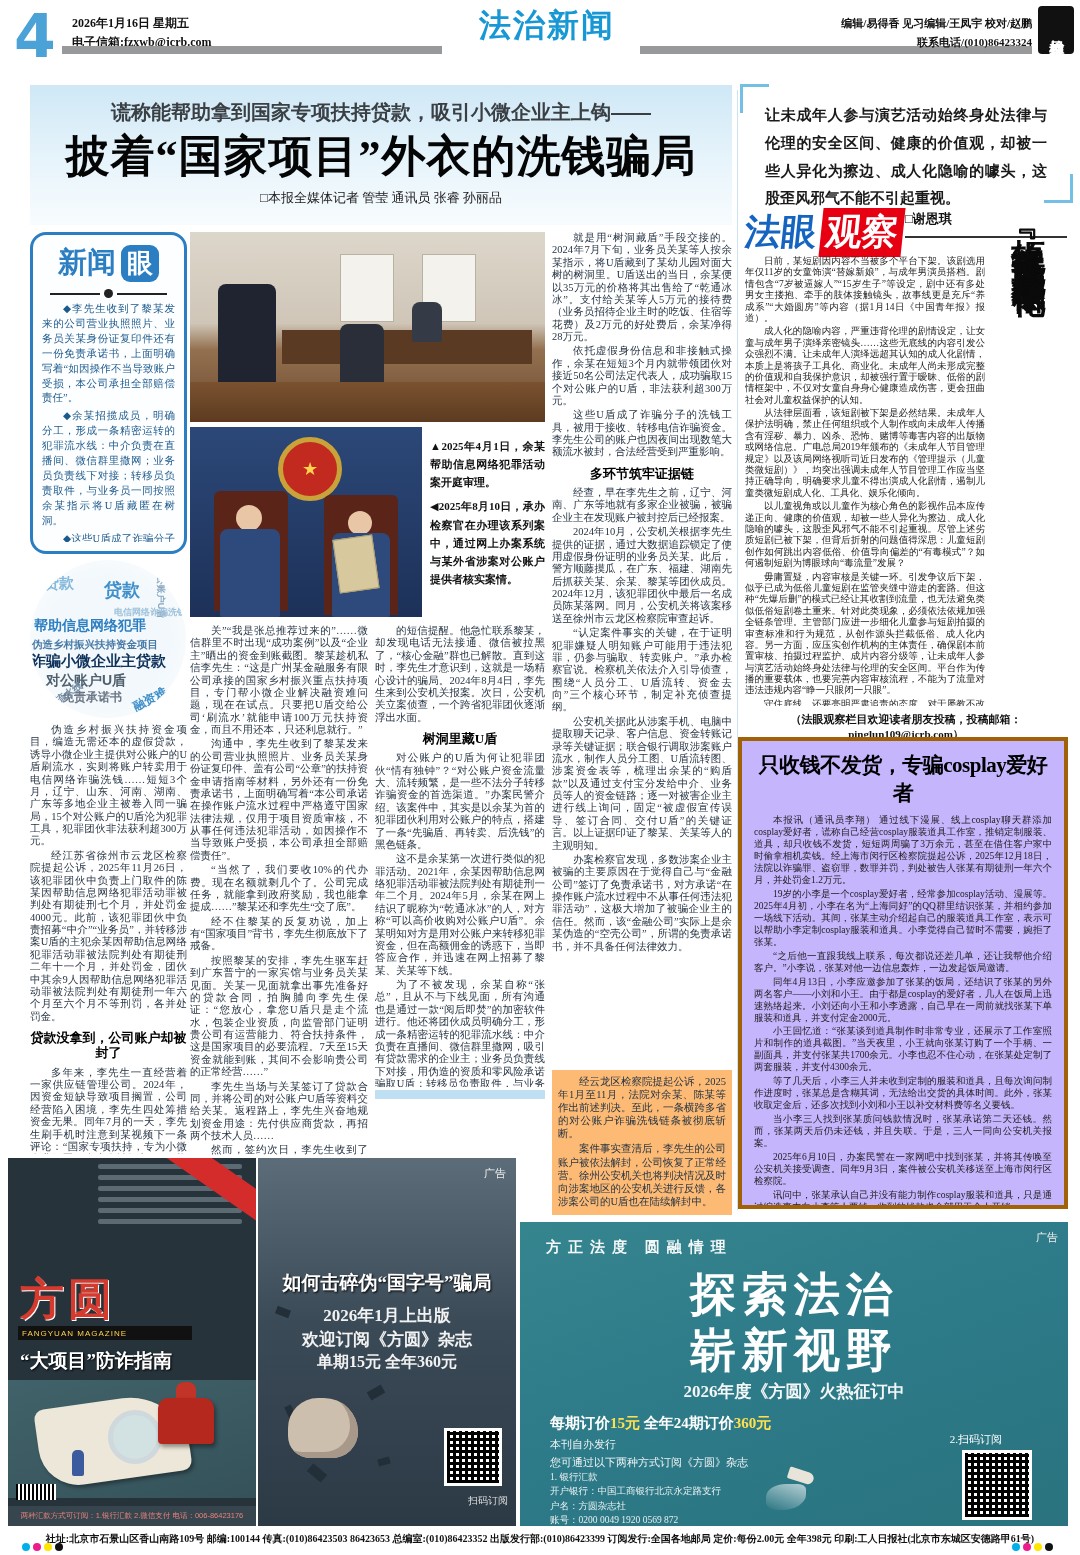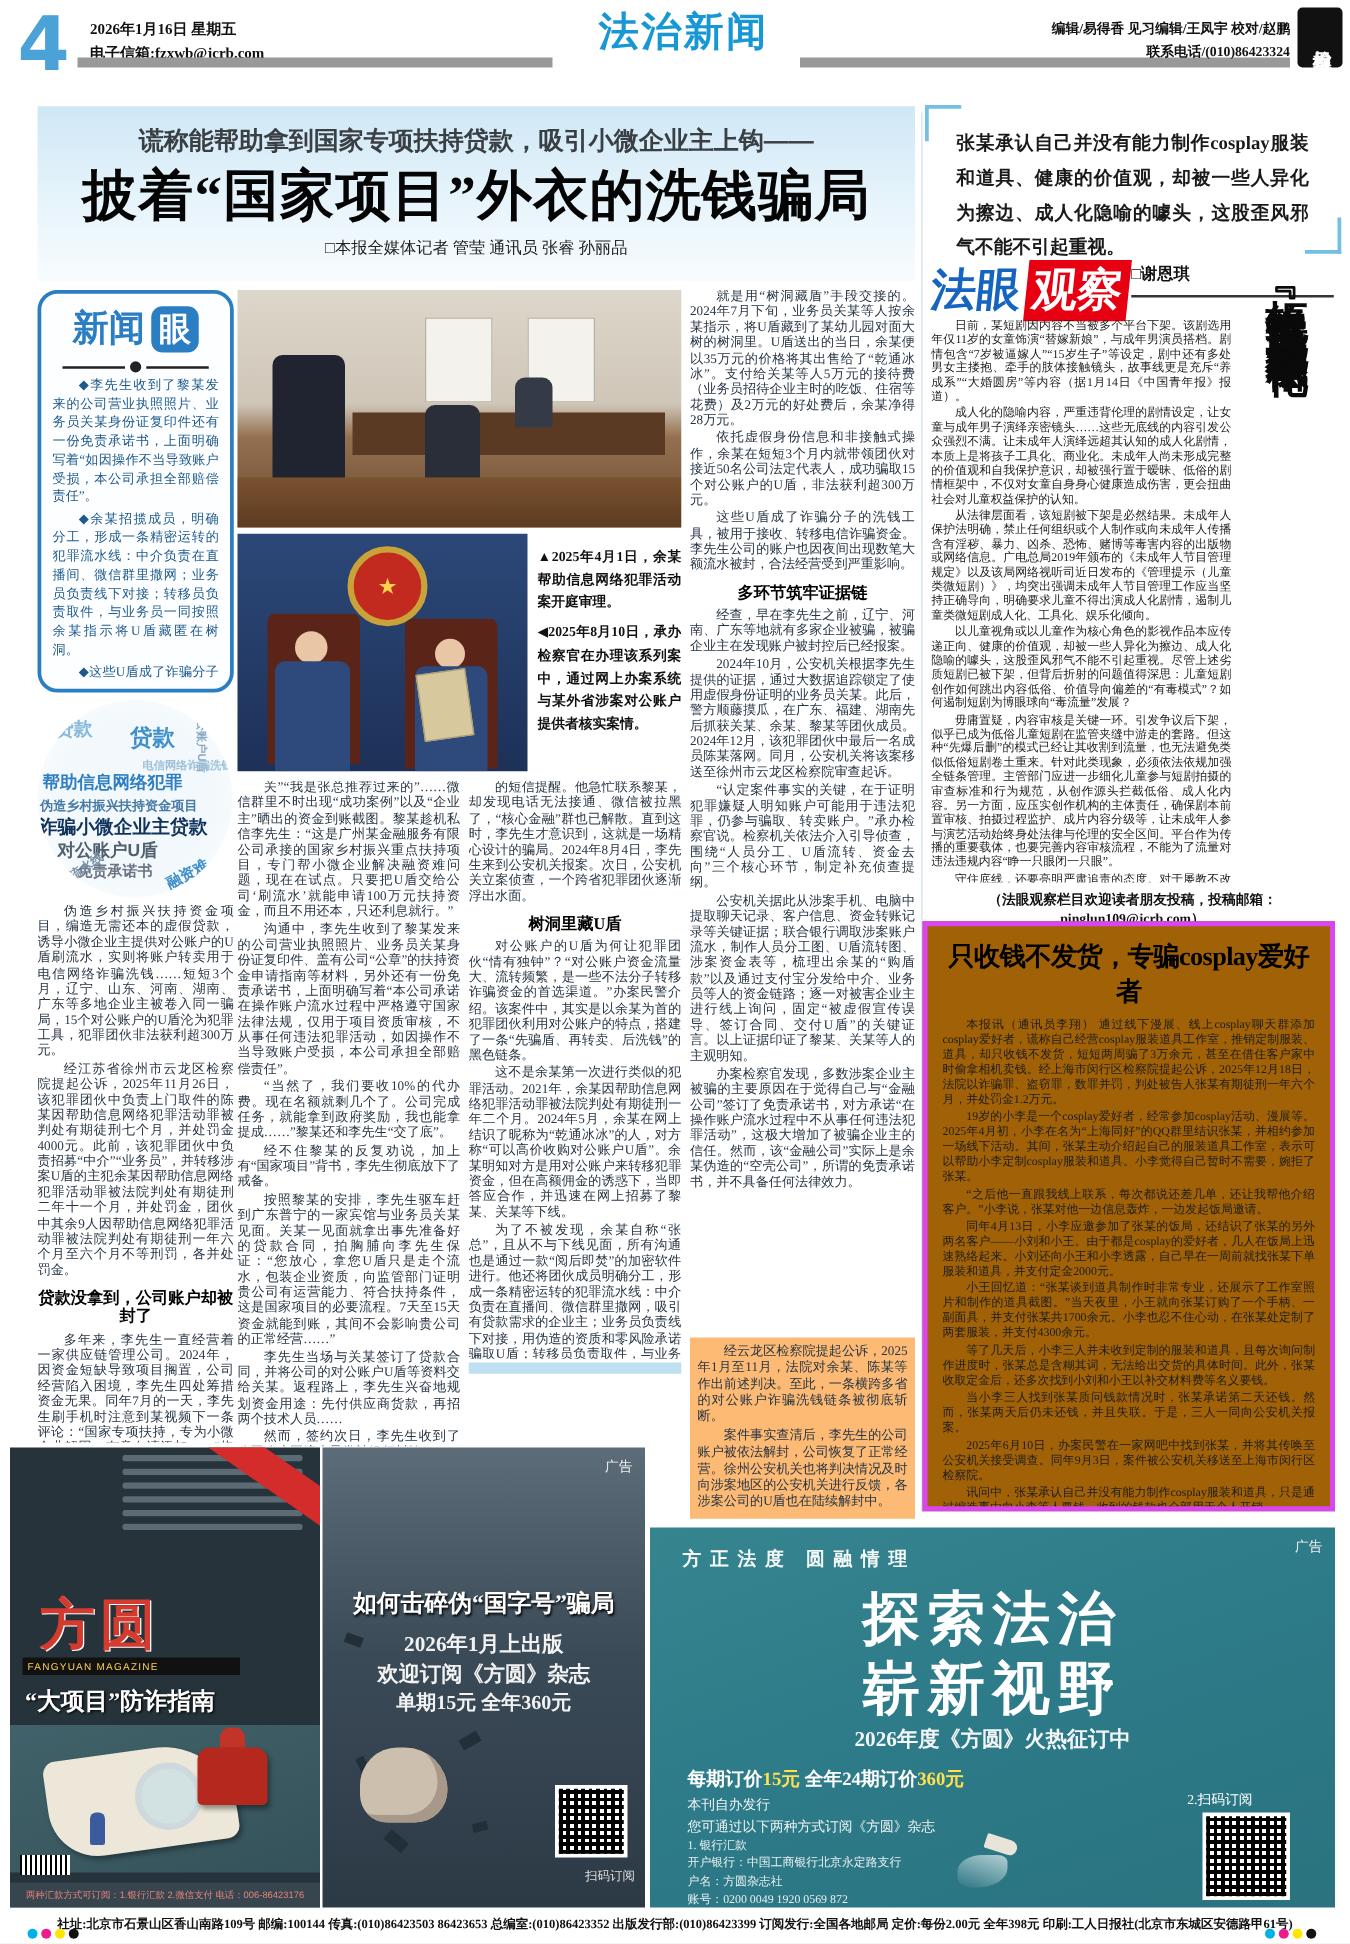--- a/index.html
+++ b/index.html
@@ -82,30 +82,30 @@
   .fglogo{left:745px;top:208px;display:flex;align-items:center;}
   .fg-blue{font-size:36px;font-weight:900;color:#1565c0;font-family:"Liberation Sans",sans-serif;transform:skewX(-6deg);}
   .fg-red{font-size:36px;font-weight:900;color:#fff;background:#e60012;padding:0 5px;margin-left:4px;font-family:"Liberation Sans",sans-serif;transform:skewX(-6deg);}
   .fgauthor{left:905px;top:210px;width:162px;font-size:13px;font-weight:700;color:#111;border-bottom:2px solid #333;padding-bottom:8px;}
   .fgbody{left:745px;top:256px;width:240px;height:450px;font-size:9.5px;line-height:1.2;text-align:justify;color:#1c1c1c;overflow:hidden;}
   .fgbody p{margin:0 0 2px;text-indent:2em;}
   .vhead{left:990px;top:212px;width:76px;height:512px;writing-mode:vertical-rl;font-size:34px;font-weight:900;color:#0a0a0a;letter-spacing:3px;line-height:76px;text-align:justify;}
   .fgnote{left:745px;top:712px;width:322px;text-align:center;font-size:11px;font-weight:700;color:#111;}
 
   
-  .redbox{left:738px;top:737px;width:330px;height:472px;border:4px solid #d946ef;box-sizing:border-box;background:#a16207;padding:8px 12px;overflow:hidden;}
+  .redbox{left:738px;top:737px;width:330px;height:472px;border:4px solid #a16207;box-sizing:border-box;background:#c4b5fd;padding:8px 12px;overflow:hidden;}
   .cptitle{text-align:center;font-size:21px;font-weight:900;color:#000;margin:2px 0 8px;letter-spacing:-0.5px;}
   .cpbody{font-size:9.5px;line-height:1.26;text-align:justify;color:#1c1c1c;height:400px;overflow:hidden;}
   .cpbody p{margin:0 0 2px;text-indent:2em;}
 
   
   .ad1{left:8px;top:1158px;width:248px;height:368px;background:#26333b;overflow:hidden;}
   .ad1 .toclines div{height:5px;background:#5b6a73;margin:6px 14px 0 90px;border-radius:2px;}
   .ribbon{right:-34px;top:12px;width:130px;height:26px;background:#d42b2b;transform:rotate(35deg);}
-  .mast{left:24px;top:112px;font-size:44px;font-weight:900;color:#d43a2e;letter-spacing:4px;text-shadow:1px 1px 0 #fff;}
+  .mast{left:12px;top:112px;font-size:44px;font-weight:900;color:#d43a2e;letter-spacing:4px;text-shadow:1px 1px 0 #fff;}
   .mastbar{left:10px;top:168px;width:170px;height:14px;background:#111;color:#ffd34d;font-size:8px;display:flex;align-items:center;padding-left:4px;letter-spacing:1px;font-family:"Liberation Sans",sans-serif;}
   .ad1head{left:12px;top:190px;width:226px;font-size:19px;font-weight:900;color:#fff;text-shadow:1px 1px 2px #000;}
   .coverart{left:0;top:222px;width:248px;height:118px;background:linear-gradient(160deg,#41626a 0%,#35525a 100%);overflow:hidden;}
   .paper{left:30px;top:20px;width:150px;height:80px;background:#ece7d8;border-radius:10px 60px 10px 40px;transform:rotate(-8deg);box-shadow:2px 3px 4px rgba(0,0,0,.35);}
   .stamp{left:150px;top:18px;width:56px;height:46px;background:#b5281e;border-radius:10px 10px 4px 4px;box-shadow:2px 3px 4px rgba(0,0,0,.4);}
   .stamphandle{left:168px;top:2px;width:20px;height:22px;background:#c23427;border-radius:8px 8px 2px 2px;}
   .lens{left:100px;top:30px;width:44px;height:44px;border-radius:50%;border:5px solid #cfd8dc;background:rgba(190,220,235,.55);}
   .tinyperson{left:64px;top:70px;width:12px;height:26px;background:#3b5b9e;border-radius:5px 5px 2px 2px;}
   .barcode{left:8px;bottom:26px;width:40px;height:16px;background:repeating-linear-gradient(90deg,#000 0 2px,#fff 2px 4px);}
   .ad1foot{left:0;bottom:0;width:248px;height:20px;background:#36454e;color:#e8837a;font-size:7.5px;display:flex;align-items:center;justify-content:center;font-family:"Liberation Sans",sans-serif;}
@@ -269,21 +269,21 @@
         <p>办案检察官发现，多数涉案企业主被骗的主要原因在于觉得自己与“金融公司”签订了免责承诺书，对方承诺“在操作账户流水过程中不从事任何违法犯罪活动”，这极大增加了被骗企业主的信任。然而，该“金融公司”实际上是余某伪造的“空壳公司”，所谓的免责承诺书，并不具备任何法律效力。</p>
       </div>
     <div class="col4hl">
         <p>经云龙区检察院提起公诉，2025年1月至11月，法院对余某、陈某等作出前述判决。至此，一条横跨多省的对公账户诈骗洗钱链条被彻底斩断。</p>
         <p>案件事实查清后，李先生的公司账户被依法解封，公司恢复了正常经营。徐州公安机关也将判决情况及时向涉案地区的公安机关进行反馈，各涉案公司的U盾也在陆续解封中。</p>
       </div>
   </div>
 
   <div class="abs qcorn1"></div>
   <div class="abs qcorn2"></div>
-  <div class="abs quotebox">张某承认自己并没有能力制作cosplay服装和道具、健康的价值观，却被一些人异化为擦边、成人化隐喻的噱头，这股歪风邪气不能不引起重视。</div>
+  <div class="abs quotebox">让未成年人参与演艺活动始终身处法律与伦理的安全区间、健康的价值观，却被一些人异化为擦边、成人化隐喻的噱头，这股歪风邪气不能不引起重视。</div>
 
   <div class="abs fglogo">
     <span class="fg-blue">法眼</span>
     <span class="fg-red">观察</span>
   </div>
   <div class="abs fgauthor">□谢恩琪</div>
   <div class="abs fgbody">
       <p>日前，某短剧因内容不当被多个平台下架。该剧选用年仅11岁的女童饰演“替嫁新娘”，与成年男演员搭档。剧情包含“7岁被逼嫁人”“15岁生子”等设定，剧中还有多处男女主搂抱、牵手的肢体接触镜头，故事线更是充斥“养成系”“大婚圆房”等内容（据1月14日《中国青年报》报道）。</p>
       <p>成人化的隐喻内容，严重违背伦理的剧情设定，让女童与成年男子演绎亲密镜头……这些无底线的内容引发公众强烈不满。让未成年人演绎远超其认知的成人化剧情，本质上是将孩子工具化、商业化。未成年人尚未形成完整的价值观和自我保护意识，却被强行置于暧昧、低俗的剧情框架中，不仅对女童自身身心健康造成伤害，更会扭曲社会对儿童权益保护的认知。</p>
       <p>从法律层面看，该短剧被下架是必然结果。未成年人保护法明确，禁止任何组织或个人制作或向未成年人传播含有淫秽、暴力、凶杀、恐怖、赌博等毒害内容的出版物或网络信息。广电总局2019年颁布的《未成年人节目管理规定》以及该局网络视听司近日发布的《管理提示（儿童类微短剧）》，均突出强调未成年人节目管理工作应当坚持正确导向，明确要求儿童不得出演成人化剧情，遏制儿童类微短剧成人化、工具化、娱乐化倾向。</p>

